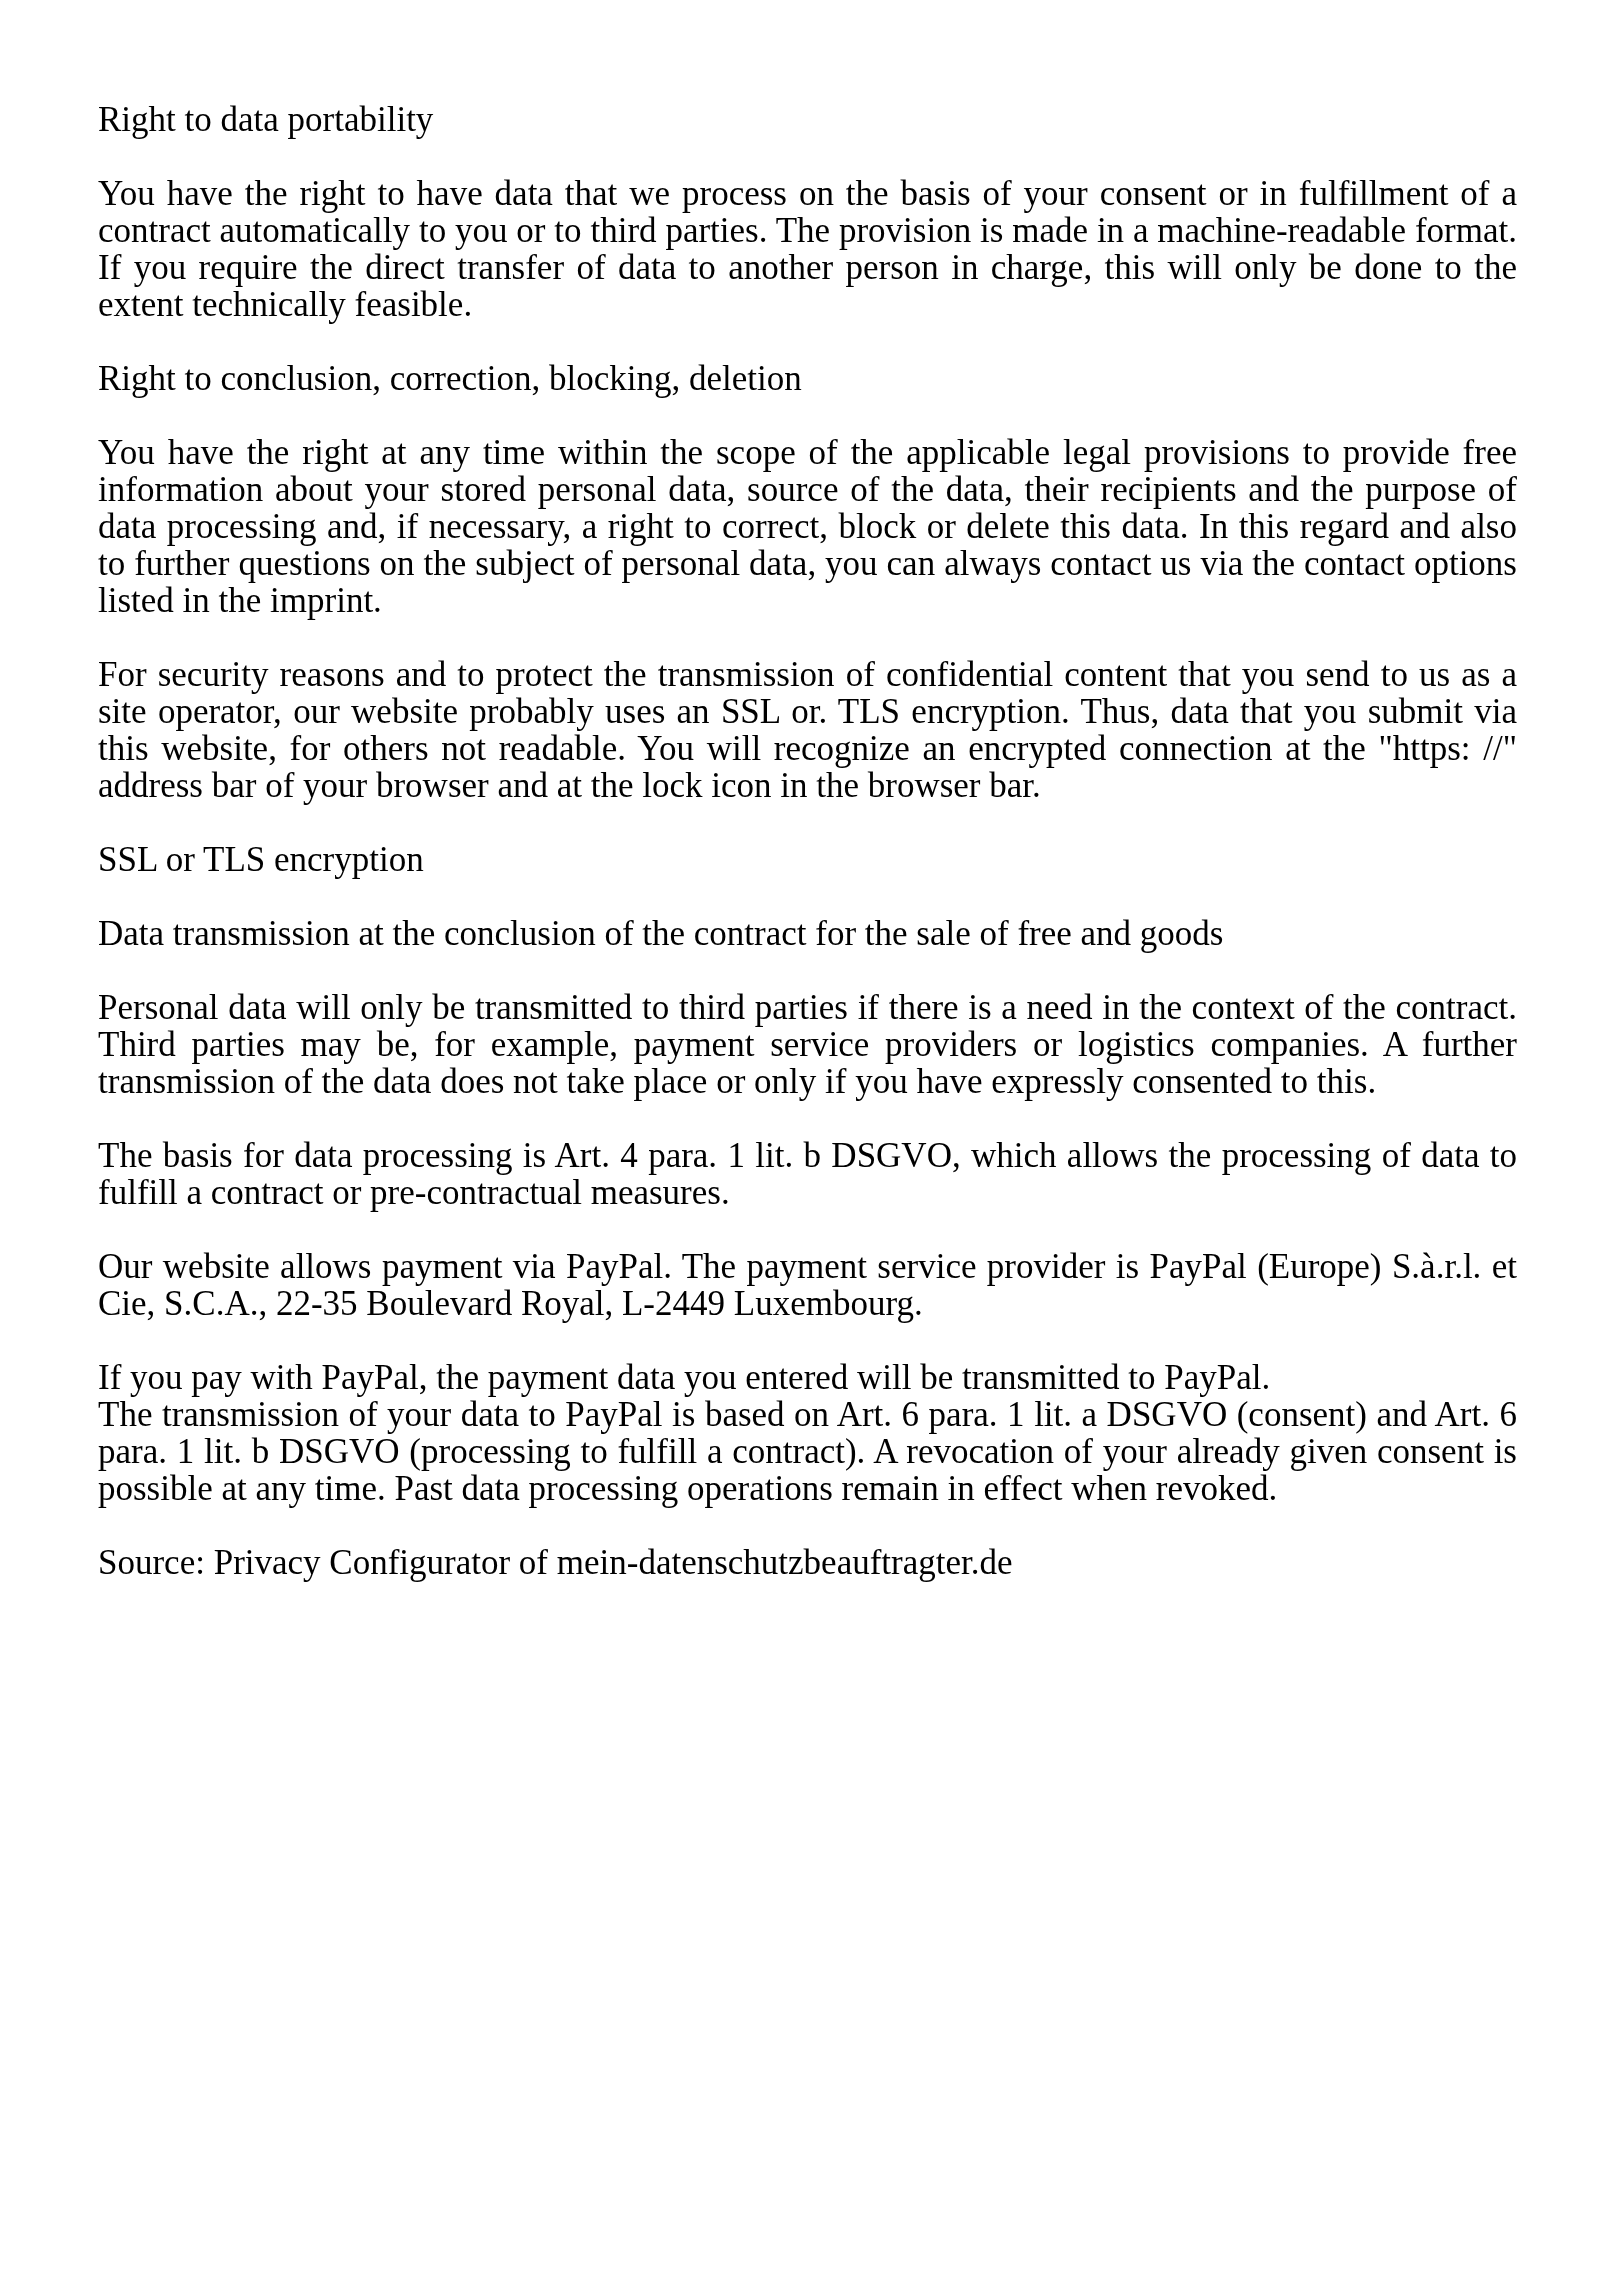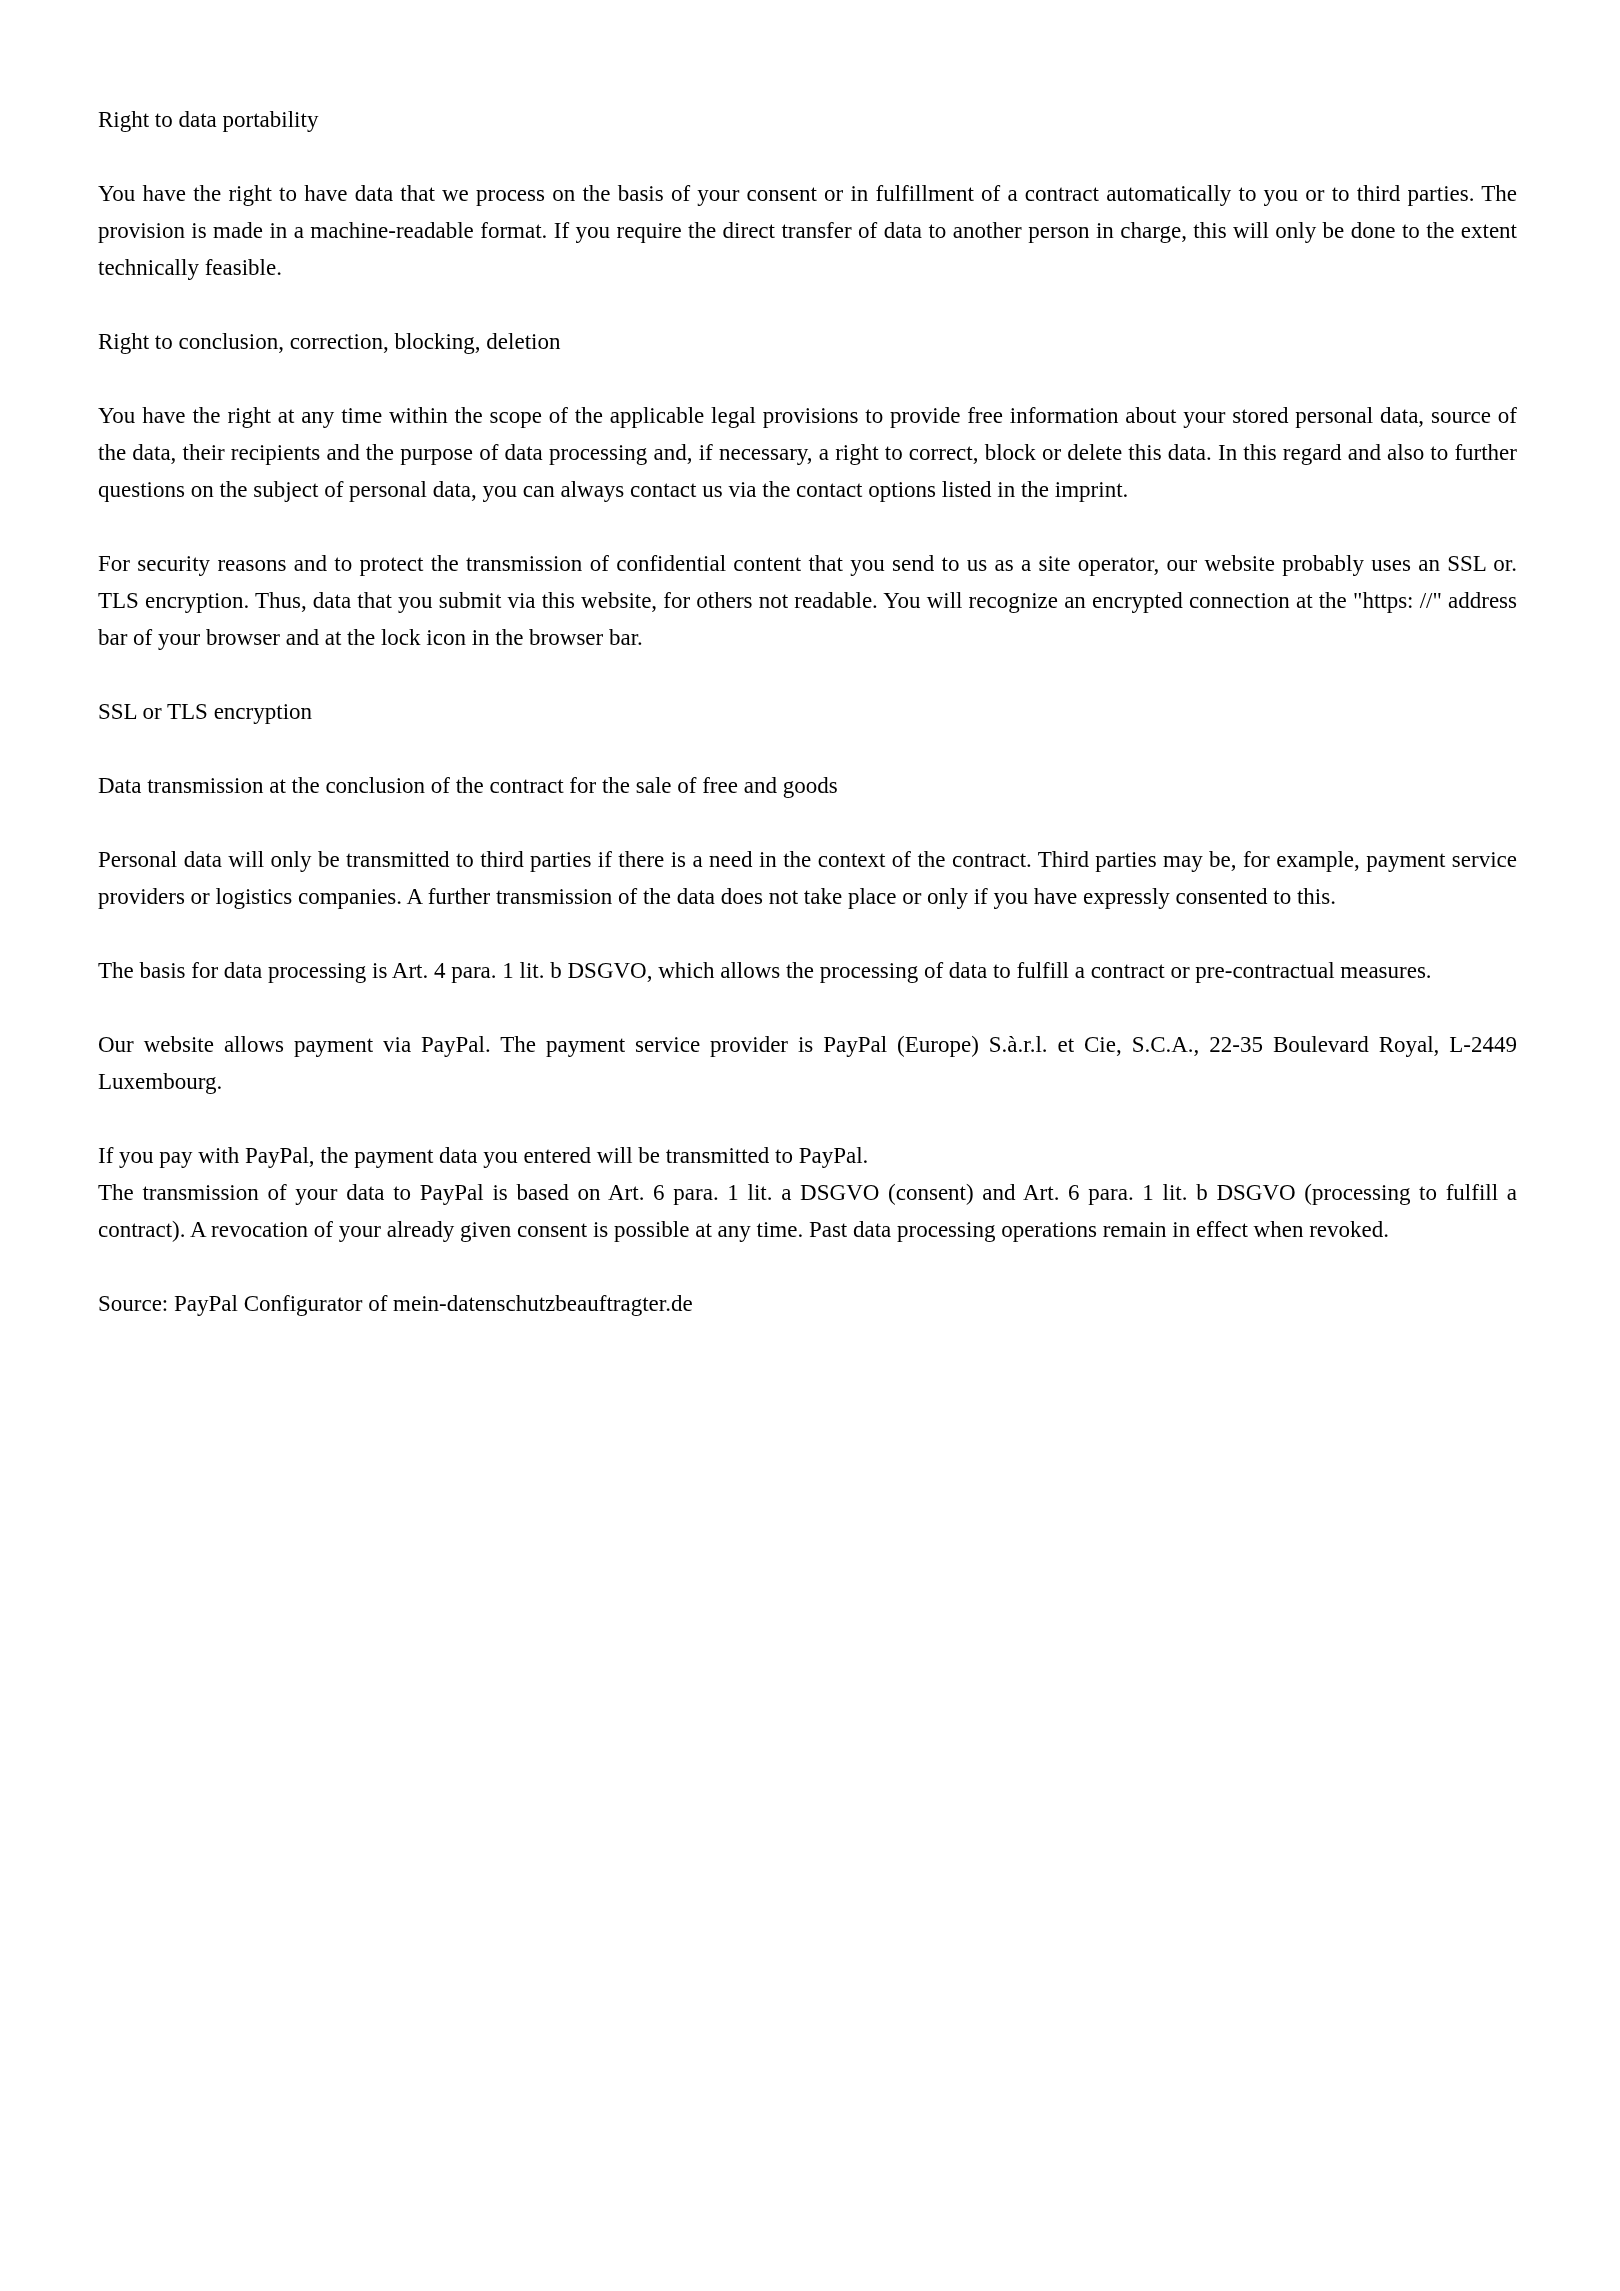--- a/index.html
+++ b/index.html
@@ -8,21 +8,21 @@
     background: #ffffff;
   }
   .page {
     position: relative;
     width: 1620px;
     height: 2292px;
     box-sizing: border-box;
     background: #ffffff;
     padding: 101px 103px 0 98px;
     font-family: "Liberation Serif", "DejaVu Serif", serif;
-    font-size: 23px;
+    font-size: 35px;
     line-height: 37px;
     color: #000000;
     overflow: hidden;
   }
   .block {
     margin: 0 0 37px 0;
   }
   .heading {
     text-align: left;
     white-space: nowrap;
@@ -58,16 +58,16 @@
   <p class="block para">The basis for data processing is Art. 4 para. 1 lit. b DSGVO, which allows the processing of data to fulfill a contract or pre-contractual measures.</p>
 
 
   <p class="block para">Our website allows payment via PayPal. The payment service provider is PayPal (Europe) S.à.r.l. et Cie, S.C.A., 22-35 Boulevard Royal, L-2449 Luxembourg.</p>
 
   <p class="block para">
     <span>If you pay with PayPal, the payment data you entered will be transmitted to PayPal.</span><br>
     <span>The transmission of your data to PayPal is based on Art. 6 para. 1 lit. a DSGVO (consent) and Art. 6 para. 1 lit. b DSGVO (processing to fulfill a contract). A revocation of your already given consent is possible at any time. Past data processing operations remain in effect when revoked.</span>
   </p>
 
-  <p class="block single-line">Source: PayPal Configurator of mein-datenschutzbeauftragter.de</p>
+  <p class="block single-line">Source: Privacy Configurator of mein-datenschutzbeauftragter.de</p>
 
 </div>
 
 
 </body></html>

